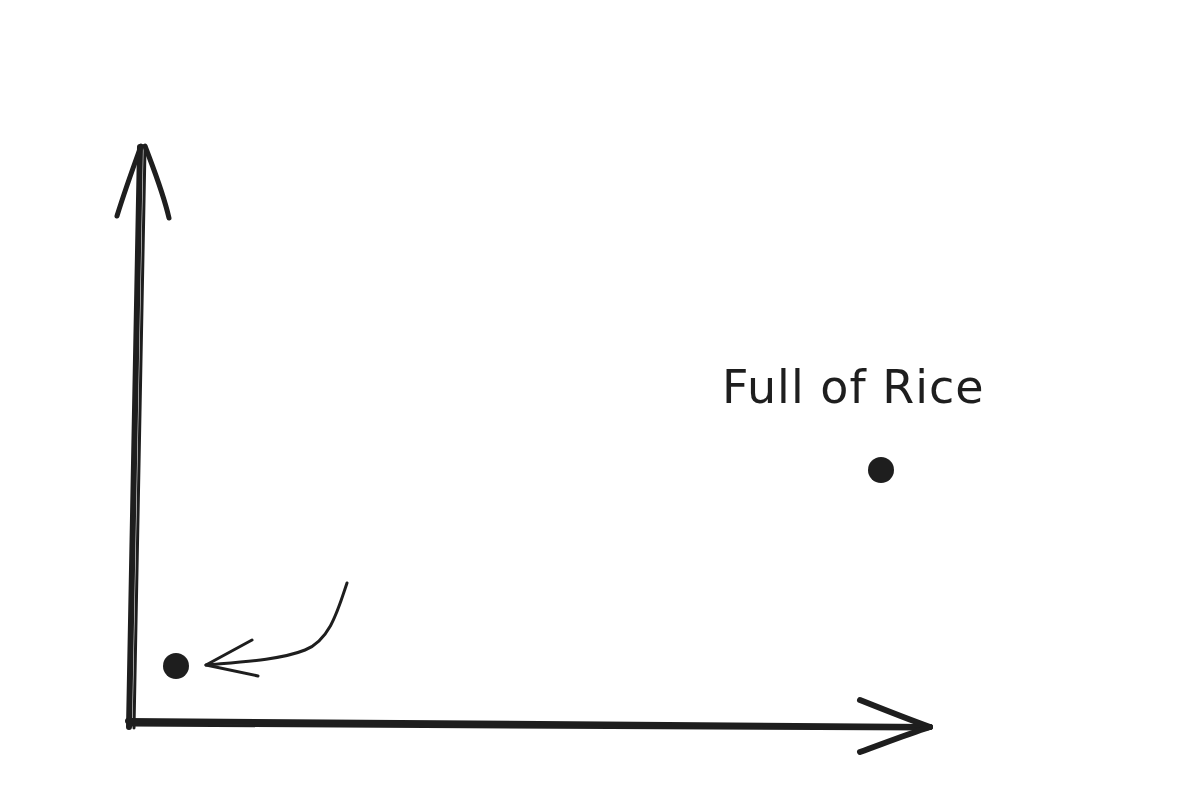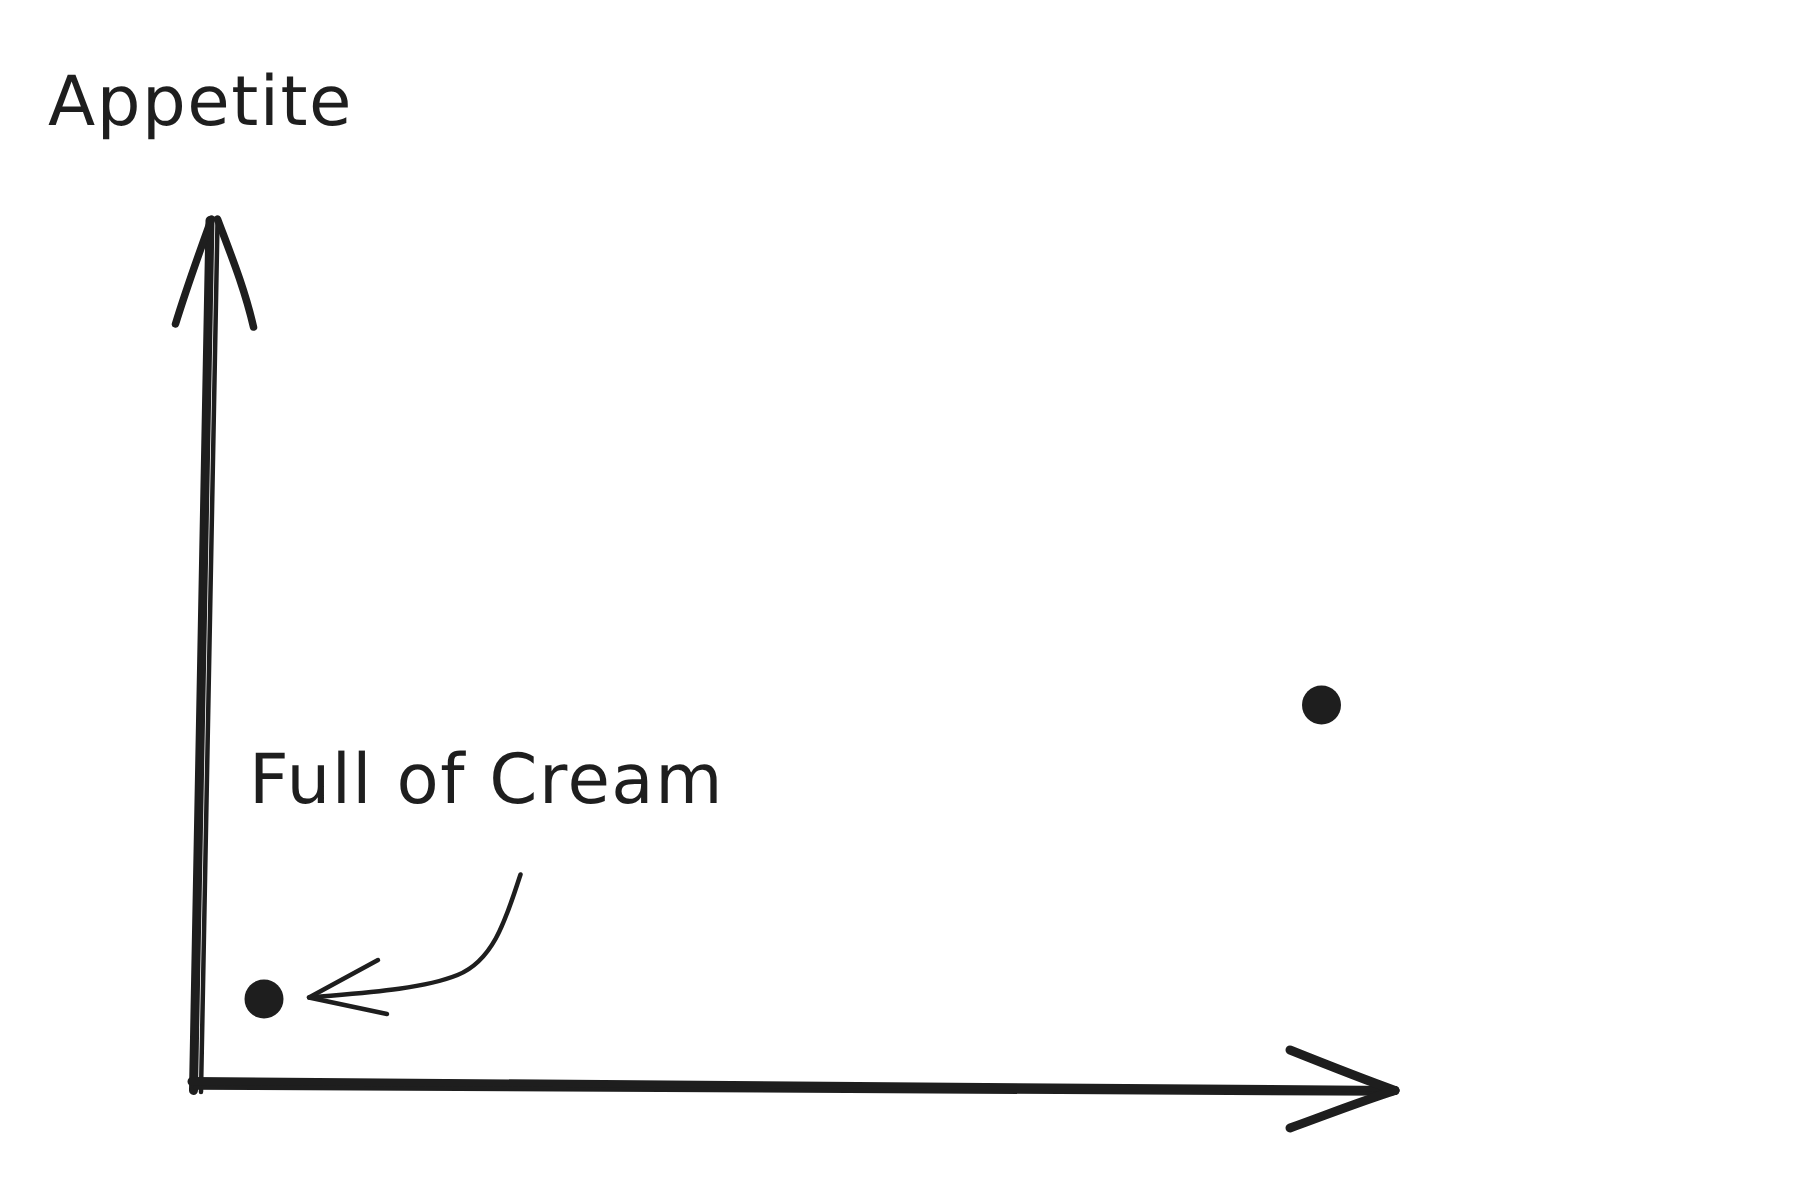--- a/index.html
+++ b/index.html
@@ -30,15 +30,14 @@
 
       <g>
         <path d="M347 583 C338 610 330 640 305 650 C280 660 240 662 206 665" stroke-width="3"></path>
         <path d="M252 640 L206 665 L258 676" stroke-width="3"></path>
       </g>
     </g>
     <circle cx="176" cy="666" r="13" fill="#1e1e1e"></circle>
     <circle cx="881" cy="470" r="13" fill="#1e1e1e"></circle>
   </svg>
 
-  <div class="lbl" style="left:32px; top:44px;">Appetite</div>
-  <div class="lbl" style="left:166px; top:496px;">Full of Cream</div>
+  <div class="lbl" style="left:722px; top:364px;">Full of Rice</div>
 </div>
 
 </body></html>

